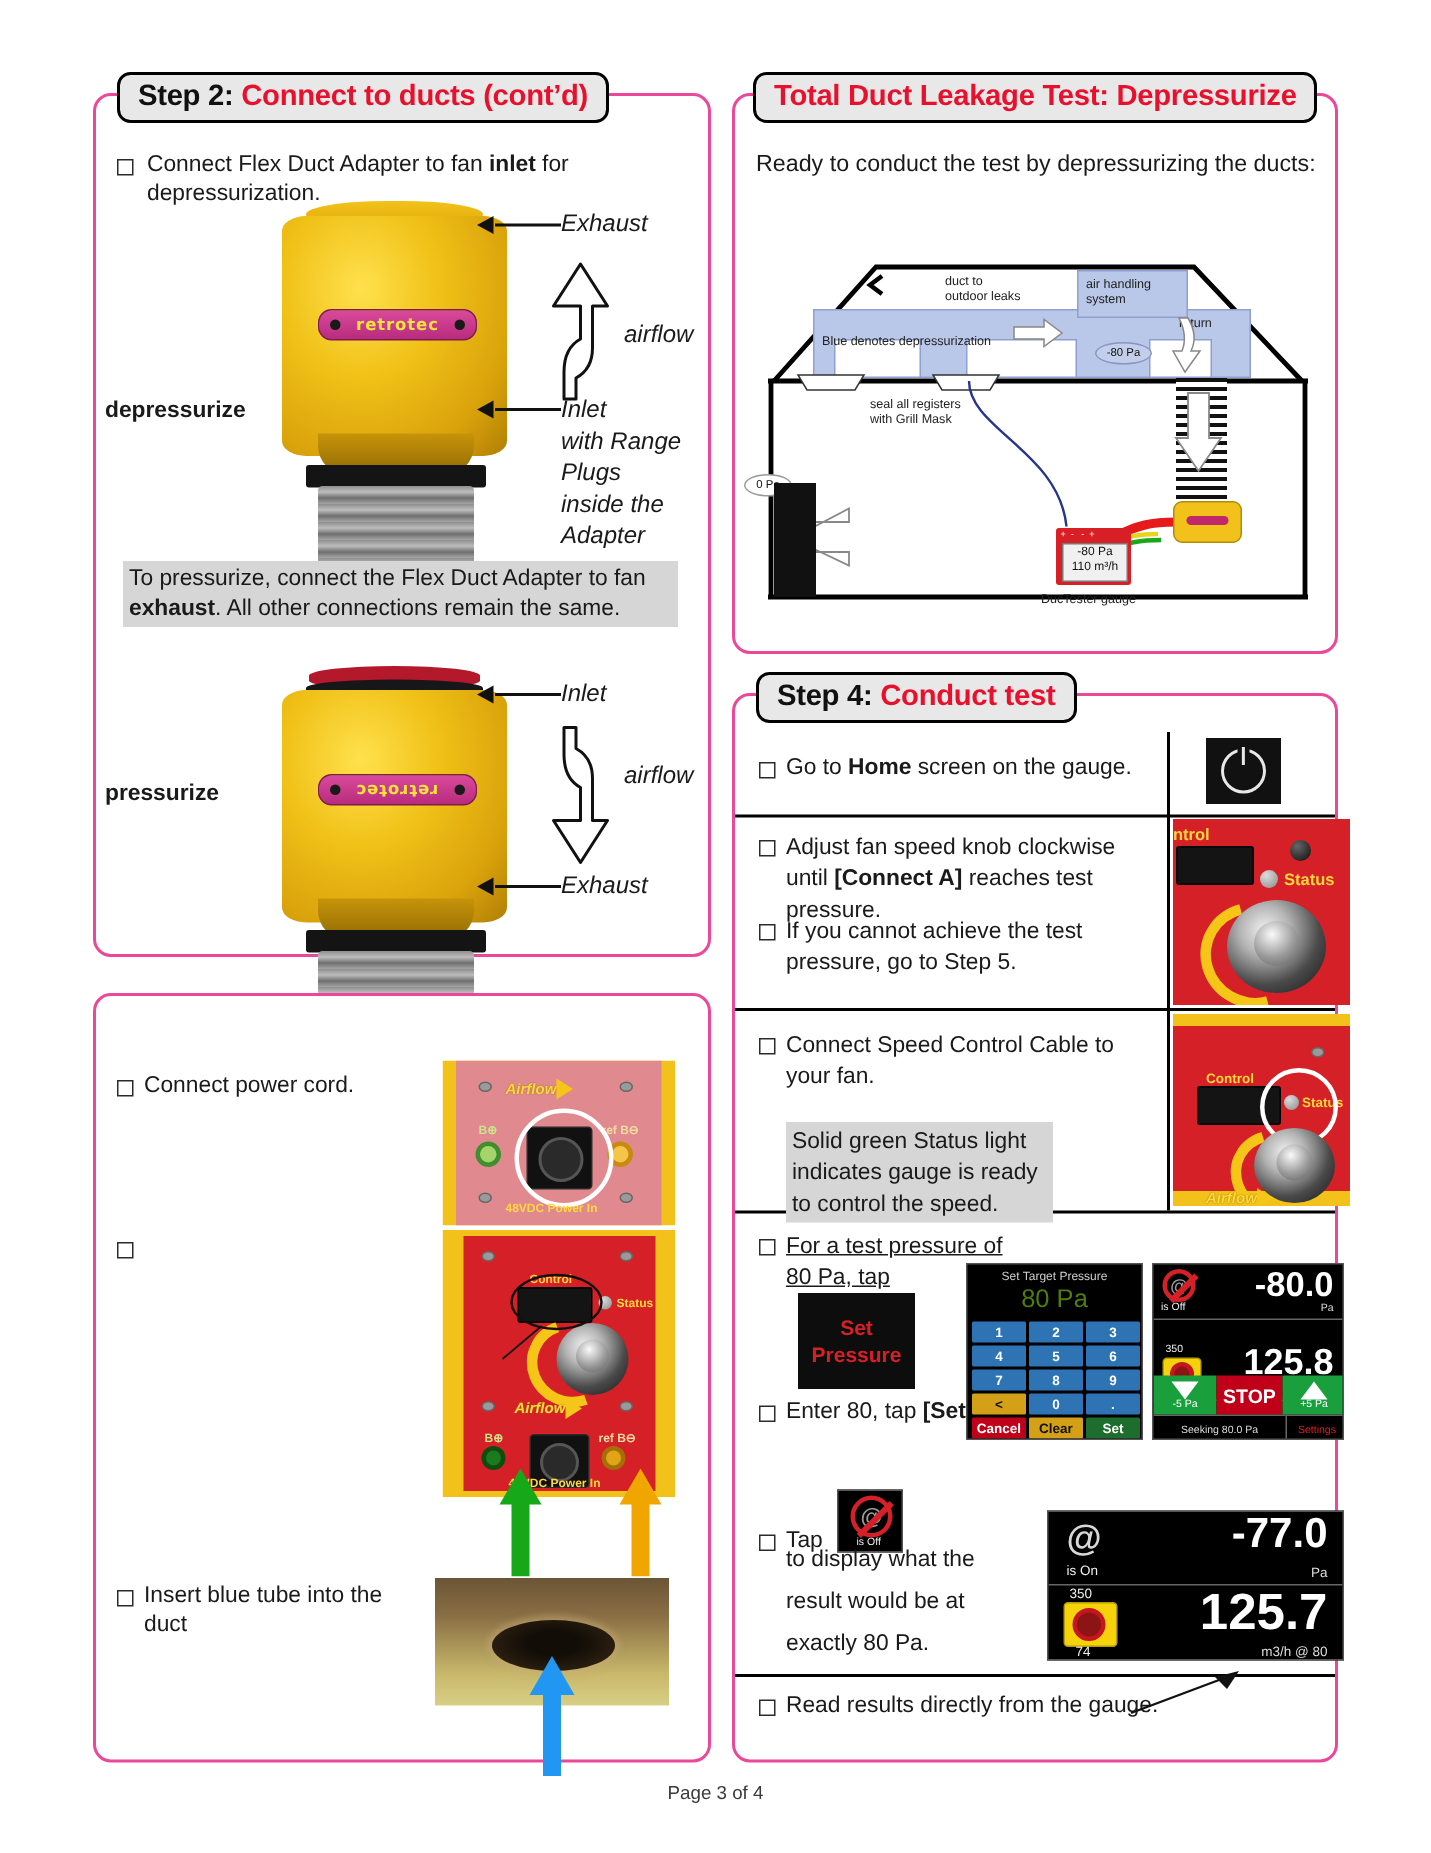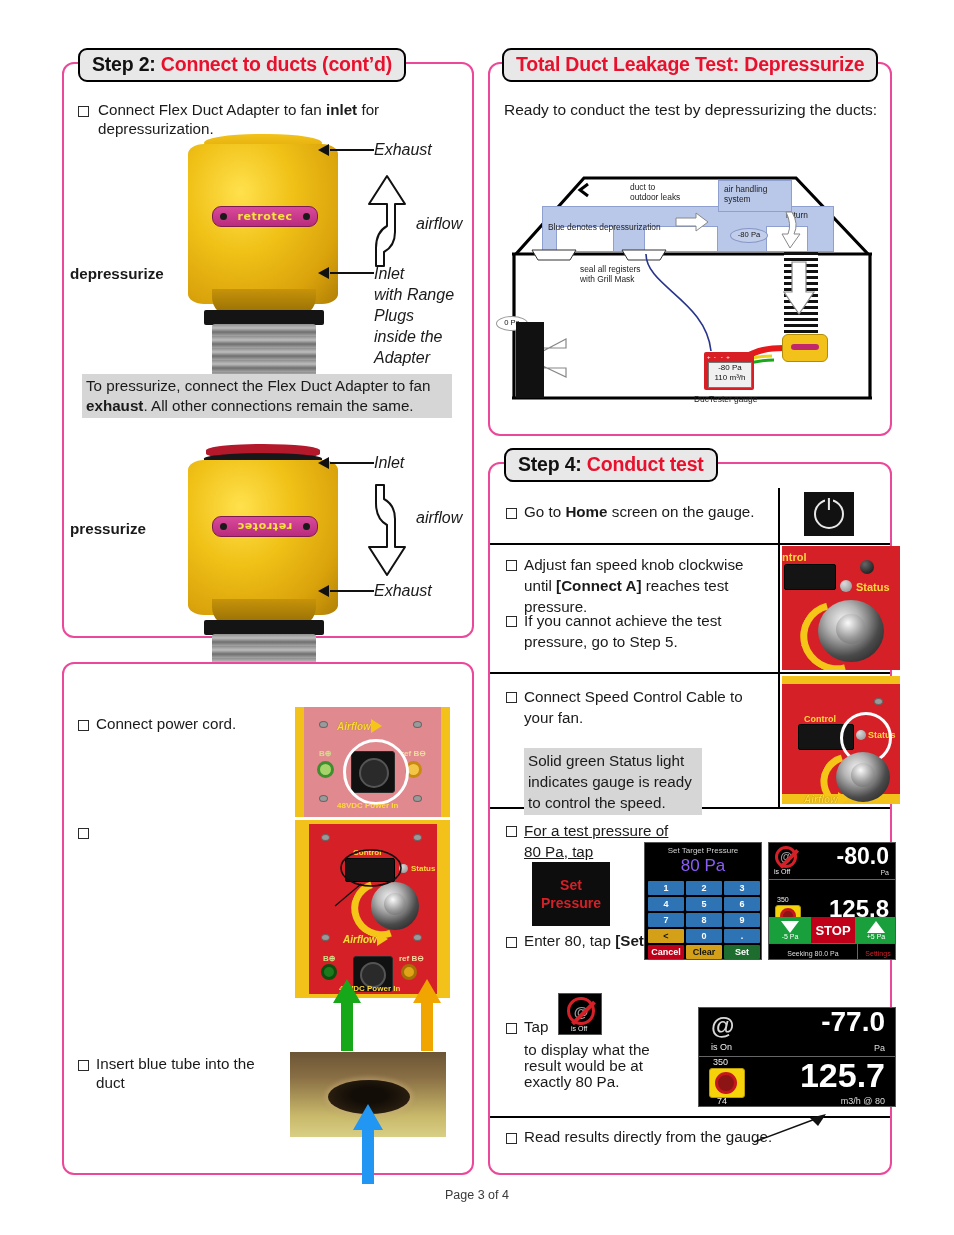--- a/index.html
+++ b/index.html
@@ -88,21 +88,21 @@
   .port{position:absolute;border-radius:50%;}
   .airflow-chip{position:absolute;display:flex;align-items:center;}
   .airflow-chip .af-txt{color:#ffd83d;font-size:10px;font-weight:bold;font-style:italic;
      text-shadow:0 0 1px #8a6b00;}
   .af-tri{width:0;height:0;border-top:7px solid transparent;border-bottom:7px solid transparent;border-left:11px solid #f5c518;}
   .bigarrow{position:absolute;}
 
   
   .scr{position:absolute;background:#000;border:1px solid #555;box-sizing:border-box;overflow:hidden;}
   .kp-title{position:absolute;width:100%;text-align:center;color:#cfcfcf;font-size:8px;}
-  .kp-val{position:absolute;width:100%;text-align:center;color:#8b5cf6;font-size:17px;}
+  .kp-val{position:absolute;width:100%;text-align:center;color:#4d7c0f;font-size:17px;}
   .kp-key{position:absolute;display:flex;align-items:center;justify-content:center;
      font-size:9px;font-weight:bold;color:#fff;border-radius:1px;}
   .k-blue{background:#2e74b5;}
   .k-gold{background:#d4a017;color:#111;}
   .k-red{background:#c00018;}
   .k-green{background:#1d6e2e;}
   .g-top{position:absolute;border-bottom:1px solid #666;}
   .g-num{position:absolute;color:#fff;font-weight:bold;text-align:right;}
   .g-unit{position:absolute;color:#ddd;font-size:7px;text-align:left;}
   .g-sub{position:absolute;color:#eee;font-size:7px;}
@@ -514,21 +514,21 @@
     <div class="chk" style="left:16px;top:559px;"></div>
     <div class="txt" style="left:34px;top:553px;">Tap</div>
 
     <div class="scr" style="left:68px;top:529px;width:44px;height:42px;">
       <div class="noent" style="left:8px;top:3px;width:28px;height:28px;font-size:15px;">@
         <i class="noent-slash" style="left:-2px;top:11px;width:31px;height:4px;"></i>
       </div>
       <div class="g-sub" style="left:12px;top:31px;">is Off</div>
     </div>
 
-    <div class="txt" style="left:34px;top:578px;width:140px;line-height:16px;">to display what the result would be at exactly 80 Pa.</div>
+    <div class="txt" style="left:34px;top:562px;width:140px;line-height:28px;">to display what the result would be at exactly 80 Pa.</div>
 
     <div class="scr" style="left:208px;top:543px;width:198px;height:100px;">
       <div class="g-top" style="left:0;top:0;width:100%;height:48px;">
         <div style="position:absolute;left:12px;top:4px;color:#d8d8d8;font-size:24px;font-weight:bold;">@</div>
         <div class="g-sub" style="left:12px;top:34px;font-size:9px;">is On</div>
         <div class="g-num" style="right:10px;top:-2px;font-size:28px;">-77.0</div>
         <div class="g-unit" style="right:10px;top:35px;font-size:9px;">Pa</div>
       </div>
       <div style="position:absolute;left:0;top:48px;width:100%;height:52px;">
         <div class="g-sub" style="left:14px;top:1px;font-size:9px;">350</div>

